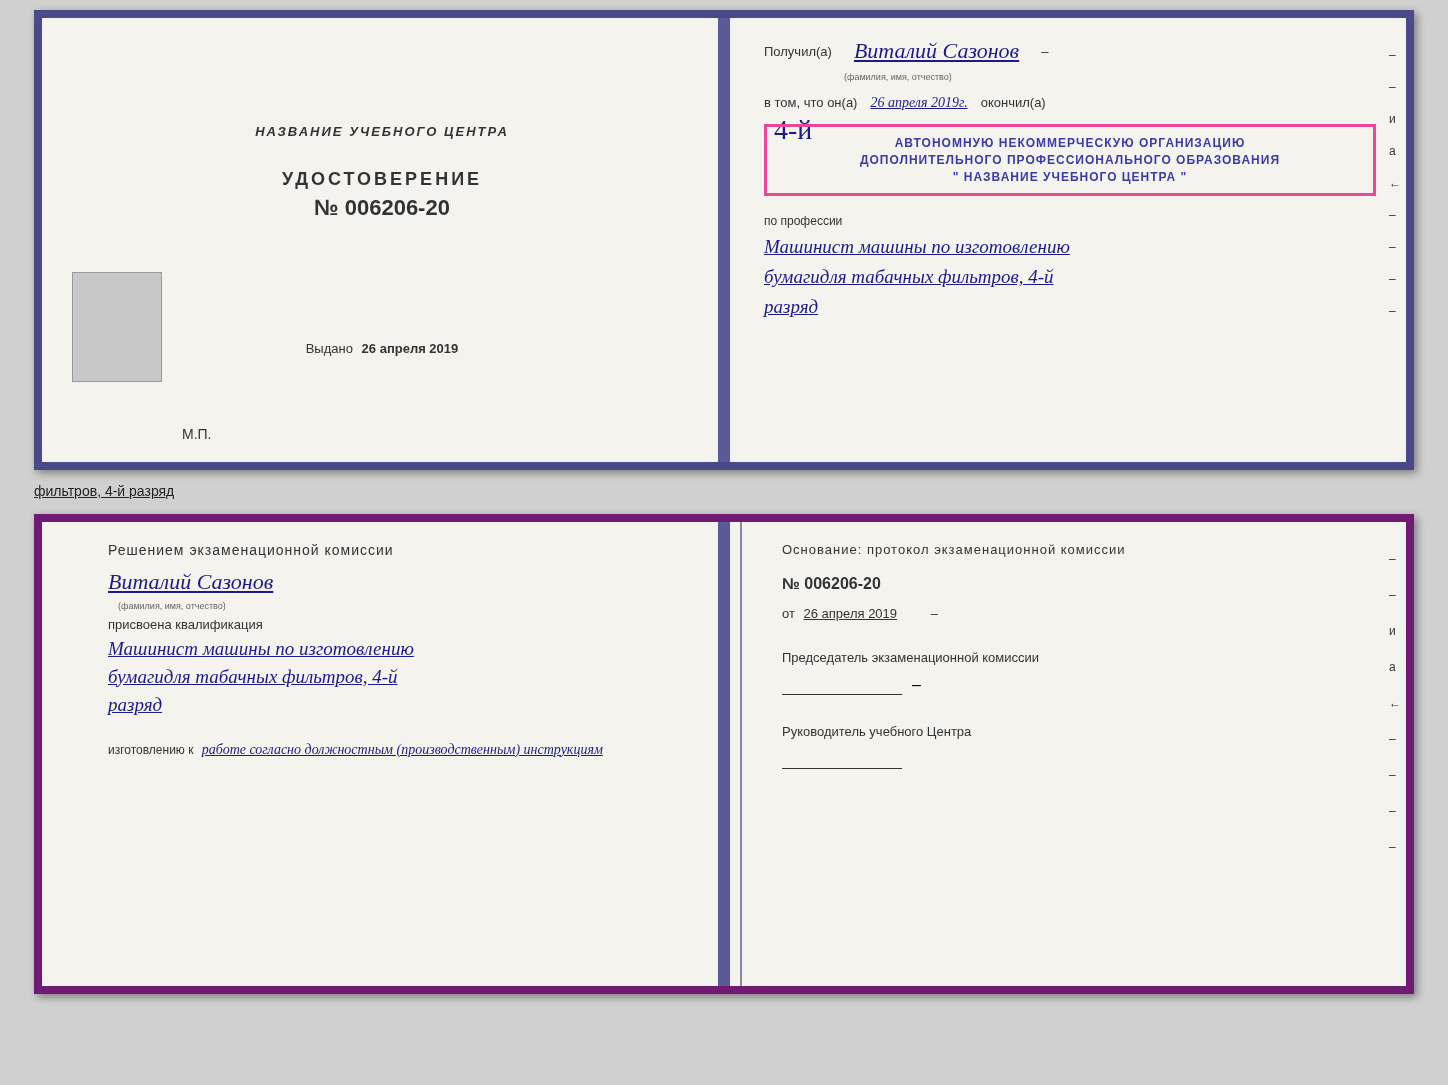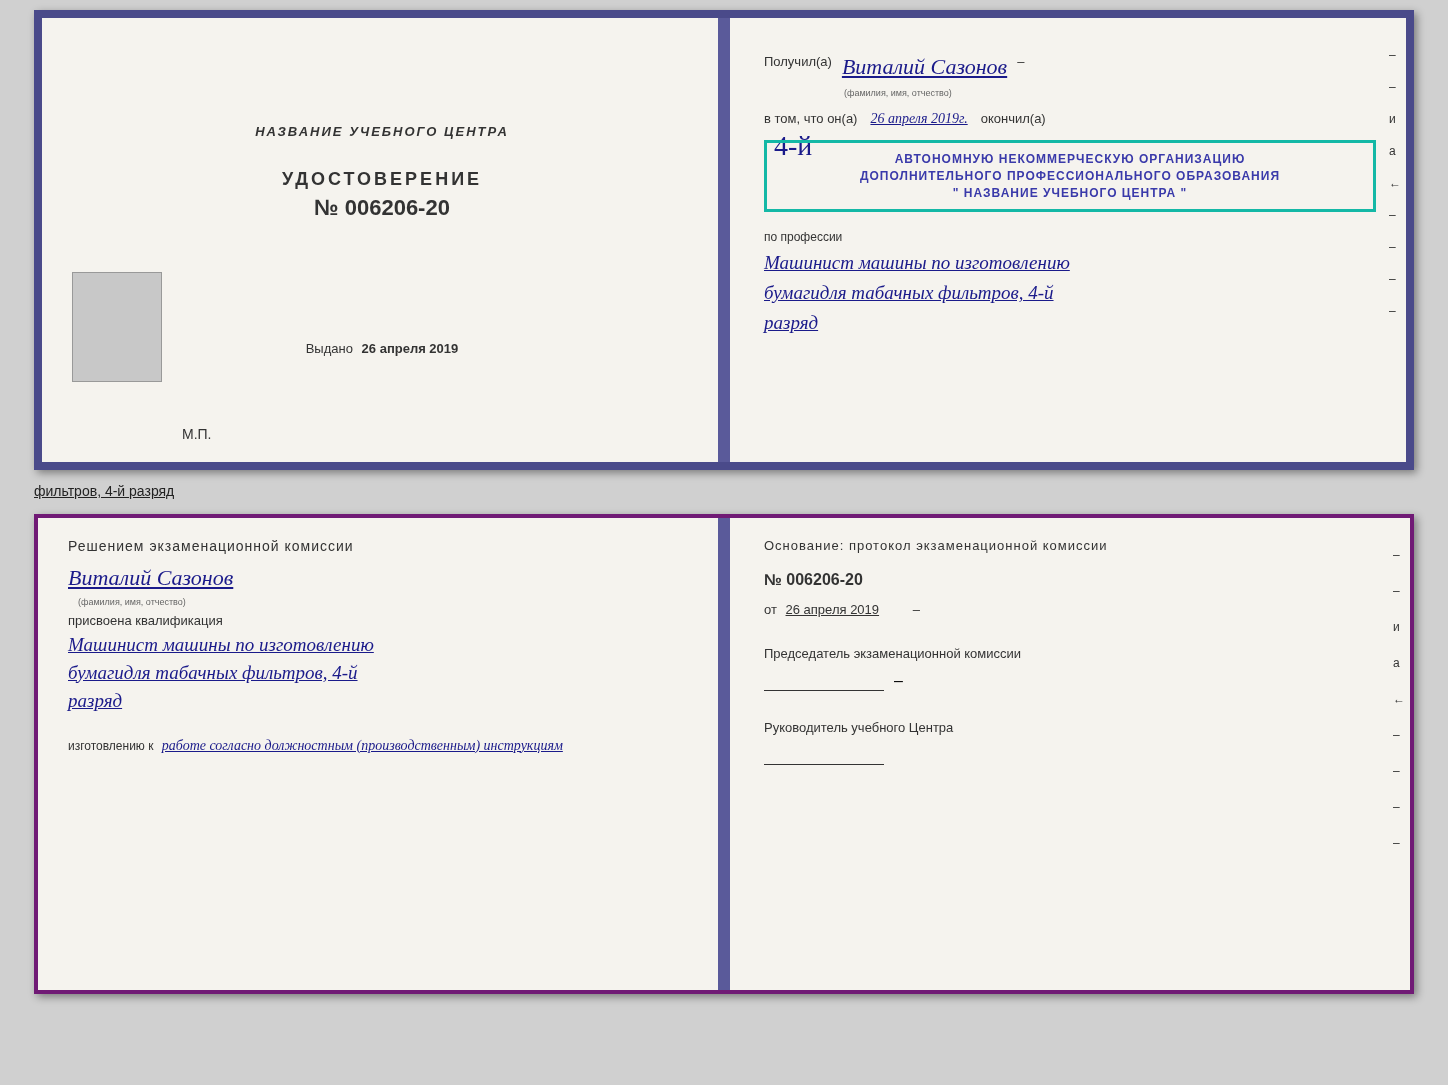--- a/index.html
+++ b/index.html
@@ -112,24 +112,23 @@
       height: 100%;
       padding: 20px 30px 20px 40px;
       position: relative;
       display: flex;
       flex-direction: column;
       gap: 8px;
     }
 
     .recipient-line {
       display: flex;
-      align-items: flex-start;
-      gap: 10px;
+      align-items: center;
+      gap: 22px;
       flex-wrap: wrap;
-      margin-top: 16px;
     }
 
     .label-text {
       font-size: 13px;
       color: #333;
     }
 
     .handwritten {
       font-family: 'Brush Script MT', cursive, serif;
       color: #1a1a8a;
@@ -155,21 +154,21 @@
     .vtom-line {
       display: flex;
       align-items: baseline;
       gap: 13px;
       font-size: 13px;
       color: #333;
       margin-top: 5px;
     }
 
     .stamp-block {
-      border: 3px solid #14b8a6;
+      border: 3px solid #ec4899;
       padding: 8px 12px;
       text-align: center;
       margin: 5px 0;
       position: relative;
     }
 
     .stamp-text {
       font-size: 12px;
       font-weight: bold;
       color: #3a3aaa;
@@ -218,24 +217,25 @@
     .separator-text span.underline-text {
       text-decoration: underline;
       color: #222;
     }
 
     
     .bottom-doc {
       width: 1380px;
       height: 480px;
       background: #f5f3ee;
-      border: 4px solid #701a75;
+      border: 8px solid #701a75;
       display: flex;
       position: relative;
       box-shadow: 3px 3px 8px rgba(0,0,0,0.4);
+      padding-left: 36px;
     }
 
     .bottom-left {
       width: 50%;
       height: 100%;
       padding: 20px 30px;
       border-right: 2px solid #8888aa;
       display: flex;
       flex-direction: column;
       gap: 6px;

